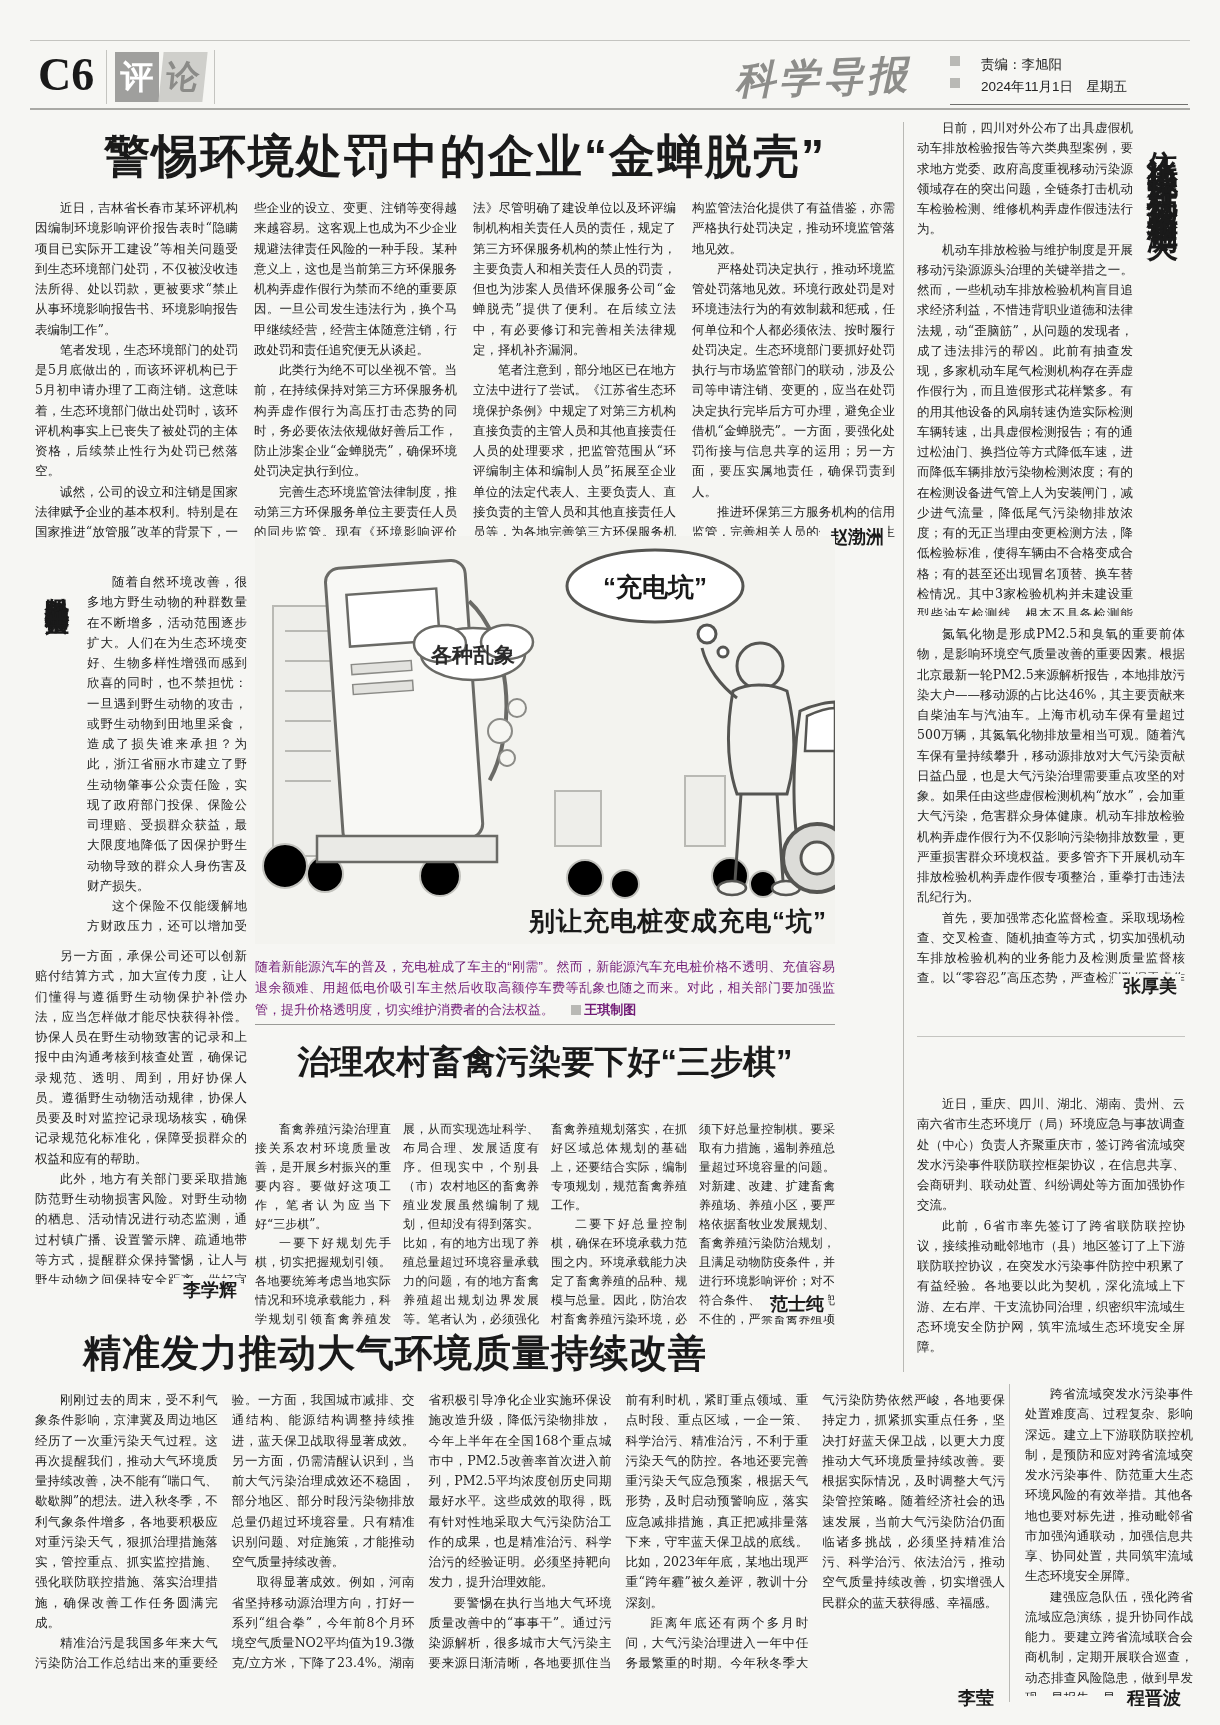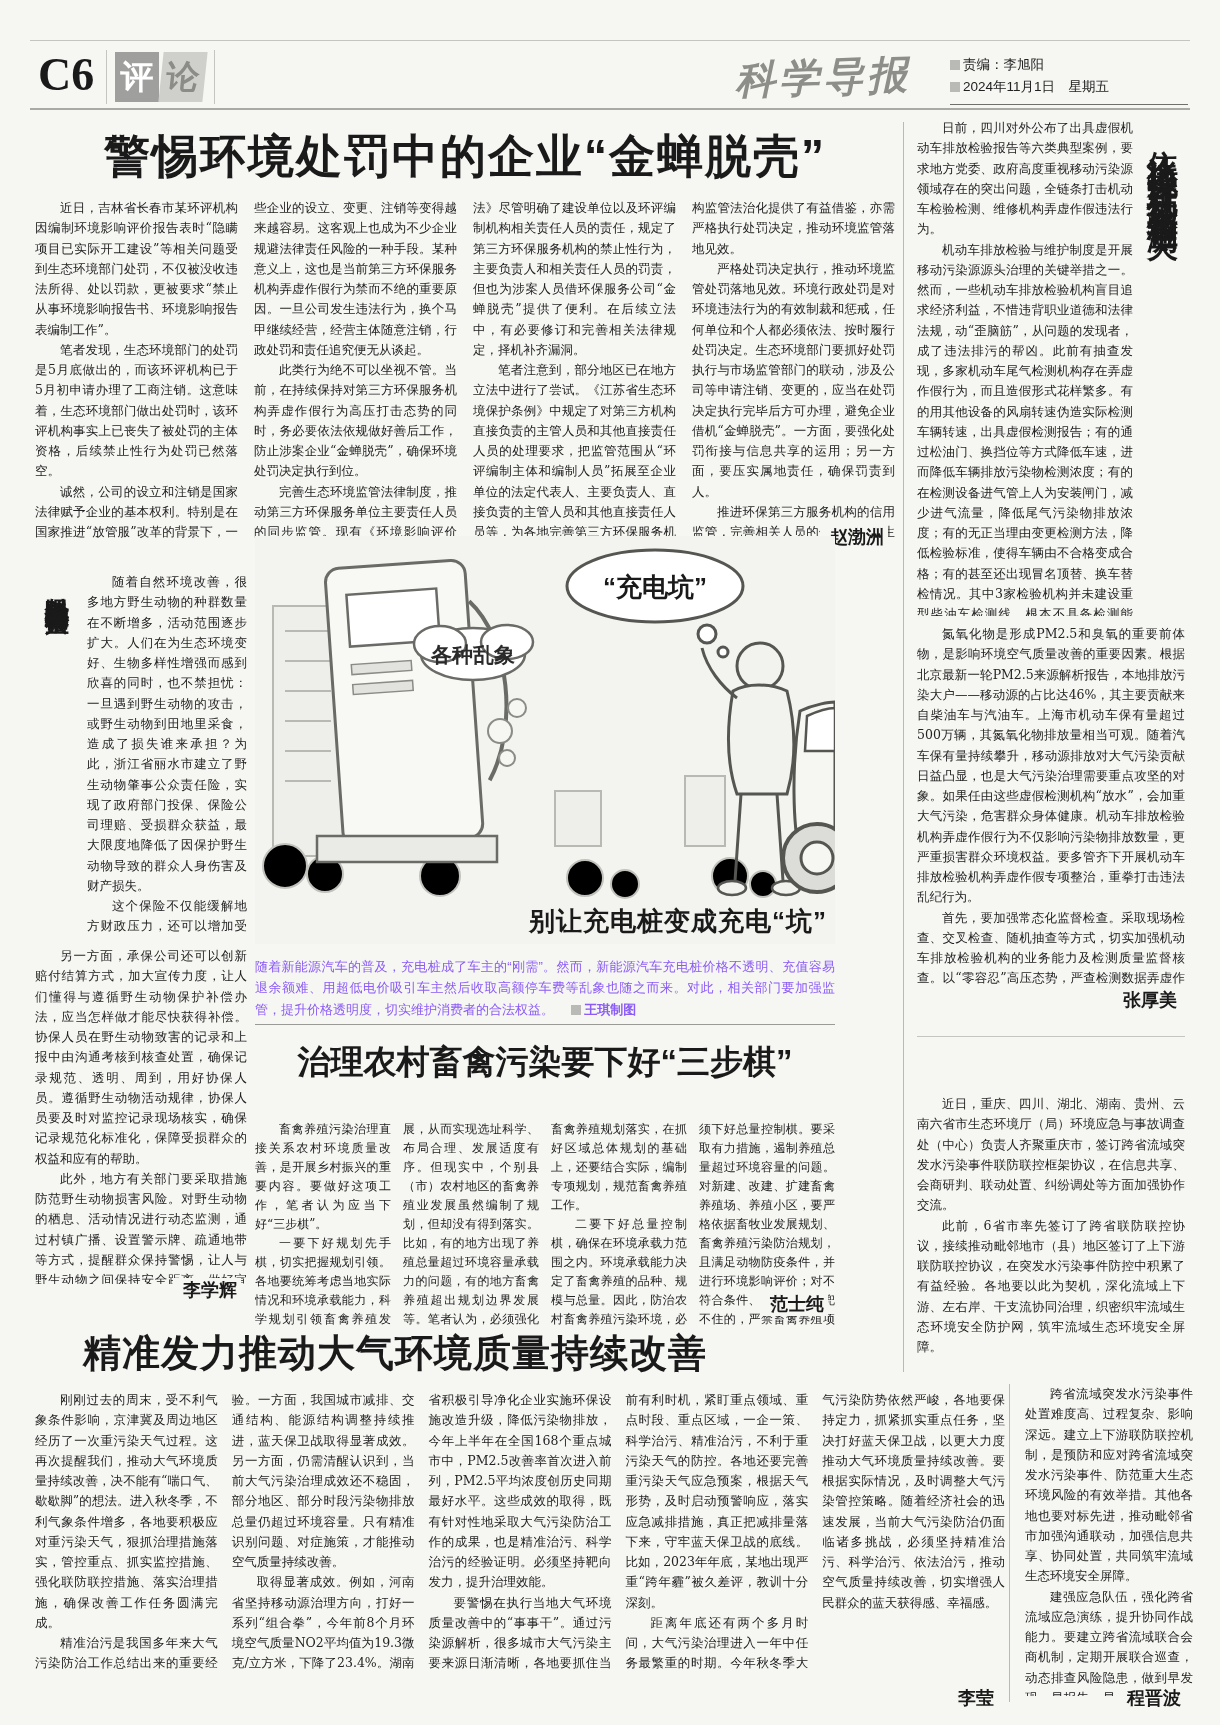--- a/index.html
+++ b/index.html
@@ -11,21 +11,21 @@
   
   .pageno{font-family:"Liberation Serif",serif;font-weight:bold;font-size:46px;line-height:1;}
   .tile{width:44px;height:50px;display:flex;align-items:center;justify-content:center;
         font-family:"Liberation Sans",sans-serif;font-weight:bold;font-size:33px;}
   .tile1{background:#9f9f9d;color:#ffffff;}
   .tile2{background:#cfcfcb;color:#8b8b88;transform:skewX(-6deg);}
   .masthead{font-family:"DejaVu Serif",serif;font-style:italic;font-weight:bold;font-size:40px;
         color:#8d8d8a;transform:rotate(-2deg);letter-spacing:4px;}
   .pubinfo{font-family:"Liberation Sans",sans-serif;font-size:13.5px;color:#222;
         border-bottom:1px solid #6f6f6c;padding-bottom:8px;}
-  .pubinfo .row{display:flex;align-items:center;gap:3px;margin-top:4px;}
+  .pubinfo .row{display:flex;align-items:flex-start;gap:21px;margin-top:4px;}
   .sq{display:inline-block;width:10px;height:10px;background:#b9b9b5;}
   
   .h-main{font-family:"Liberation Sans",sans-serif;font-weight:bold;font-size:46px;letter-spacing:2px;
         text-align:center;white-space:nowrap;}
   .h-mid{font-family:"Liberation Sans",sans-serif;font-weight:bold;font-size:33px;text-align:center;white-space:nowrap;}
   .h-air{font-family:"Liberation Sans",sans-serif;font-weight:bold;font-size:38px;letter-spacing:1px;text-align:center;white-space:nowrap;}
   .h-basin{font-family:"Liberation Sans",sans-serif;font-weight:bold;font-size:24px;text-align:center;white-space:nowrap;}
   .vtitle{writing-mode:vertical-rl;text-orientation:upright;font-weight:bold;
         font-family:"DejaVu Serif","Liberation Serif",serif;}
   .vt-vehicle{font-size:31px;letter-spacing:6px;line-height:45px;}
@@ -34,21 +34,21 @@
   .bt{font-size:12.5px;line-height:1.62;text-align:justify;color:#232323;overflow:hidden;}
   .bt p{margin:0;text-indent:2em;}
   .bt-sm{font-size:12px;line-height:1.58;margin-top:26px;}
   .cols4{column-count:4;column-gap:16px;}
   .cols4n{column-count:4;column-gap:12px;}
   .cols5{column-count:5;column-gap:14px;}
   .byline{position:absolute;font-weight:bold;font-size:18px;background:#f6f6f3;padding:0 4px 0 10px;}
   
   .cartoon{background:#f6f6f3;}
   .cap-title{font-family:"Liberation Sans",sans-serif;font-weight:bold;font-size:26px;letter-spacing:1px;}
-  .cap-text{font-family:"Liberation Sans",sans-serif;font-size:13px;line-height:1.65;text-align:justify;color:#8b5cf6;}
+  .cap-text{font-family:"Liberation Sans",sans-serif;font-size:13px;line-height:1.65;text-align:justify;color:#701a75;}
   .credit{font-family:"Liberation Sans",sans-serif;font-size:13px;white-space:nowrap;}
 </style>
 </head>
 <body>
 
 <div class="page">
 
   <div class="abs hairline" style="left:30px;top:40px;width:1160px;height:1px;"></div>
   <div class="abs" style="left:30px;top:108px;width:1160px;height:2px;background:#a9a9a5;"></div>
 
@@ -88,21 +88,21 @@
   <div class="abs" style="left:917px;top:118px;width:268px;height:896px;">
     <div style="position:absolute;left:0;top:0;width:216px;height:498px;" class="bt">
         <p>日前，四川对外公布了出具虚假机动车排放检验报告等六类典型案例，要求地方党委、政府高度重视移动污染源领域存在的突出问题，全链条打击机动车检验检测、维修机构弄虚作假违法行为。</p>
         <p>机动车排放检验与维护制度是开展移动污染源源头治理的关键举措之一。然而，一些机动车排放检验机构盲目追求经济利益，不惜违背职业道德和法律法规，动“歪脑筋”，从问题的发现者，成了违法排污的帮凶。此前有抽查发现，多家机动车尾气检测机构存在弄虚作假行为，而且造假形式花样繁多。有的用其他设备的风扇转速伪造实际检测车辆转速，出具虚假检测报告；有的通过松油门、换挡位等方式降低车速，进而降低车辆排放污染物检测浓度；有的在检测设备进气管上人为安装闸门，减少进气流量，降低尾气污染物排放浓度；有的无正当理由变更检测方法，降低检验标准，使得车辆由不合格变成合格；有的甚至还出现冒名顶替、换车替检情况。其中3家检验机构并未建设重型柴油车检测线，根本不具备检测能力，在2021年~2023年却违规检测864辆（次）。</p>
       </div>
     <div class="vtitle vt-vehicle" style="position:absolute;right:0;top:8px;height:560px;">依法依规守好机动车检验检测关</div>
     <div style="position:absolute;left:0;top:506px;width:268px;height:368px;" class="bt">
         <p>氮氧化物是形成PM2.5和臭氧的重要前体物，是影响环境空气质量改善的重要因素。根据北京最新一轮PM2.5来源解析报告，本地排放污染大户——移动源的占比达46%，其主要贡献来自柴油车与汽油车。上海市机动车保有量超过500万辆，其氮氧化物排放量相当可观。随着汽车保有量持续攀升，移动源排放对大气污染贡献日益凸显，也是大气污染治理需要重点攻坚的对象。如果任由这些虚假检测机构“放水”，会加重大气污染，危害群众身体健康。机动车排放检验机构弄虚作假行为不仅影响污染物排放数量，更严重损害群众环境权益。要多管齐下开展机动车排放检验机构弄虚作假专项整治，重拳打击违法乱纪行为。</p>
         <p>首先，要加强常态化监督检查。采取现场检查、交叉检查、随机抽查等方式，切实加强机动车排放检验机构的业务能力及检测质量监督核查。以“零容忍”高压态势，严查检测数据弄虚作假等违法行为，为环境管理提供精准、可靠的检验数据支撑。江苏省苏州市创新研发“机动车排放检验检测机构环境监管‘AI哨兵’系统”，让违规行为和检测仪器处于全天候、全流程、全方位的监控之下，为问题线索实现精准溯源。四川省持续强化对机动车排放检验机构的专项整治，细化开展专项整治行动。今年前8个月共查处机动车检验机构弄虚作假案件18起。辽宁省大连市对全市排放检验机构开展全覆盖执法检查，已对4家机动车辆排污检测企业实行停业关停，确保检测数据真实准确。</p>
       </div>
-    <div class="byline" style="right:4px;bottom:2px;">张厚美</div>
+    <div class="byline" style="right:4px;bottom:16px;">张厚美</div>
   </div>
 
   <div class="abs hairline" style="left:917px;top:1036px;width:268px;height:1px;"></div>
   <div class="abs bt" style="left:917px;top:1094px;width:268px;height:276px;">
       <p>近日，重庆、四川、湖北、湖南、贵州、云南六省市生态环境厅（局）环境应急与事故调查处（中心）负责人齐聚重庆市，签订跨省流域突发水污染事件联防联控框架协议，在信息共享、会商研判、联动处置、纠纷调处等方面加强协作交流。</p>
       <p>此前，6省市率先签订了跨省联防联控协议，接续推动毗邻地市（县）地区签订了上下游联防联控协议，在突发水污染事件防控中积累了有益经验。各地要以此为契机，深化流域上下游、左右岸、干支流协同治理，织密织牢流域生态环境安全防护网，筑牢流域生态环境安全屏障。</p>
     </div>
   <div class="abs bt" style="left:1025px;top:1384px;width:168px;height:312px;">
       <p>跨省流域突发水污染事件处置难度高、过程复杂、影响深远。建立上下游联防联控机制，是预防和应对跨省流域突发水污染事件、防范重大生态环境风险的有效举措。其他各地也要对标先进，推动毗邻省市加强沟通联动，加强信息共享、协同处置，共同筑牢流域生态环境安全屏障。</p>
       <p>建强应急队伍，强化跨省流域应急演练，提升协同作战能力。要建立跨省流域联合会商机制，定期开展联合巡查，动态排查风险隐患，做到早发现、早报告、早处置。同时，要加快建设流域突发水污染事件应急物资储备库，配齐配强应急装备，确保关键时刻拿得出、用得上。</p>

